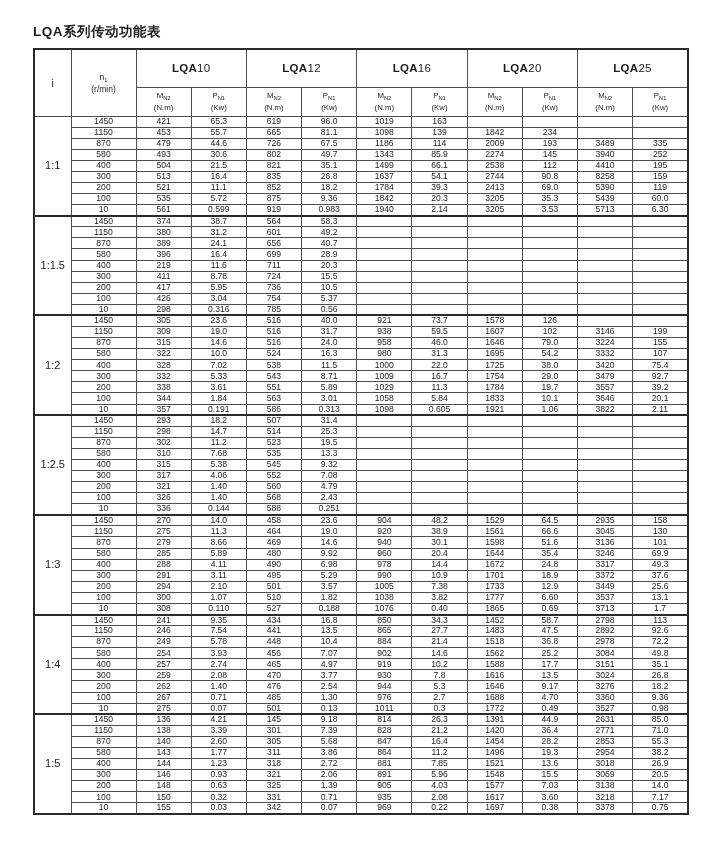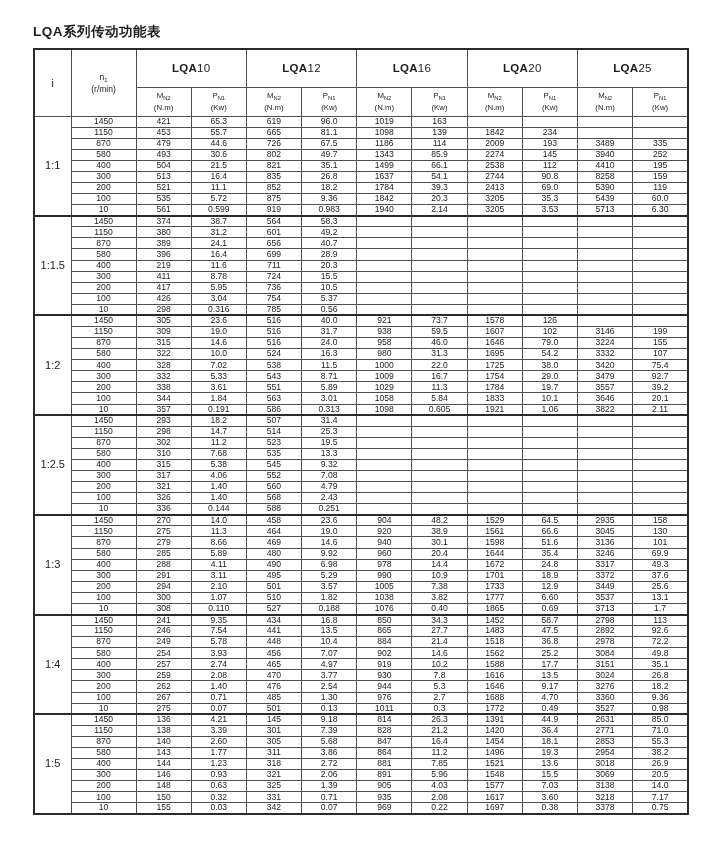--- a/index.html
+++ b/index.html
@@ -869,21 +869,21 @@
         </tr>
         <tr>
           <td>870</td>
           <td>140</td>
           <td>2.60</td>
           <td>305</td>
           <td>5.68</td>
           <td>847</td>
           <td>16.4</td>
           <td>1454</td>
-          <td>18.1</td>
+          <td>28.2</td>
           <td>2853</td>
           <td>55.3</td>
         </tr>
         <tr>
           <td>580</td>
           <td>143</td>
           <td>1.77</td>
           <td>311</td>
           <td>3.86</td>
           <td>864</td>

